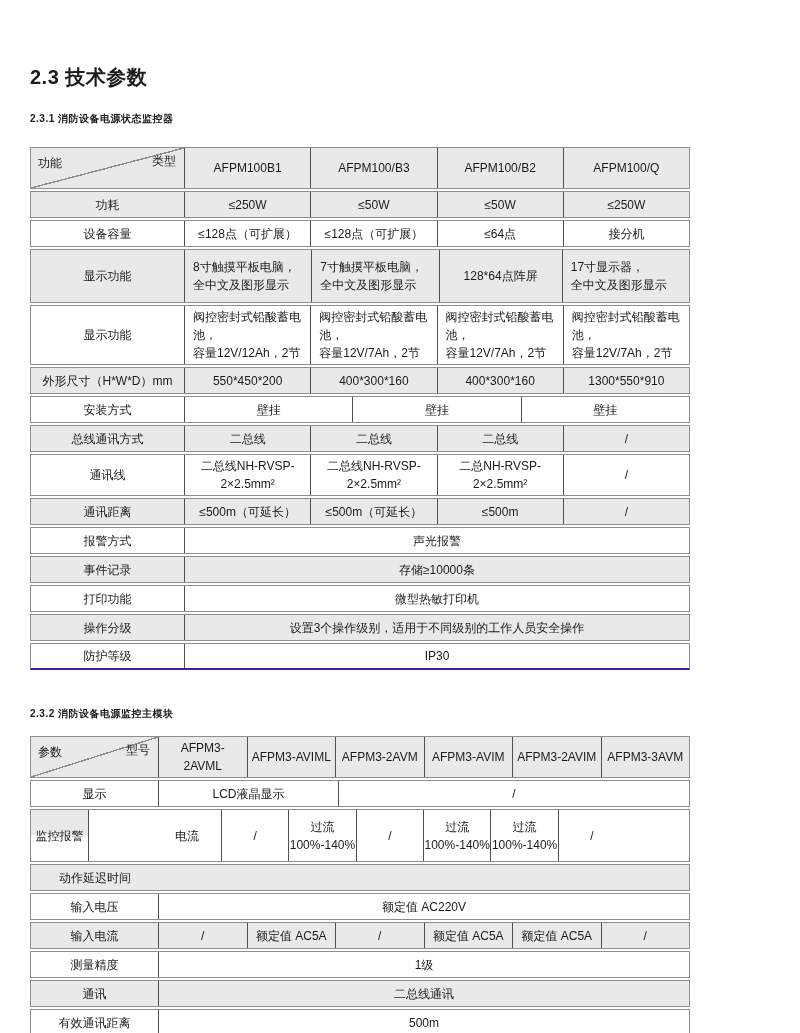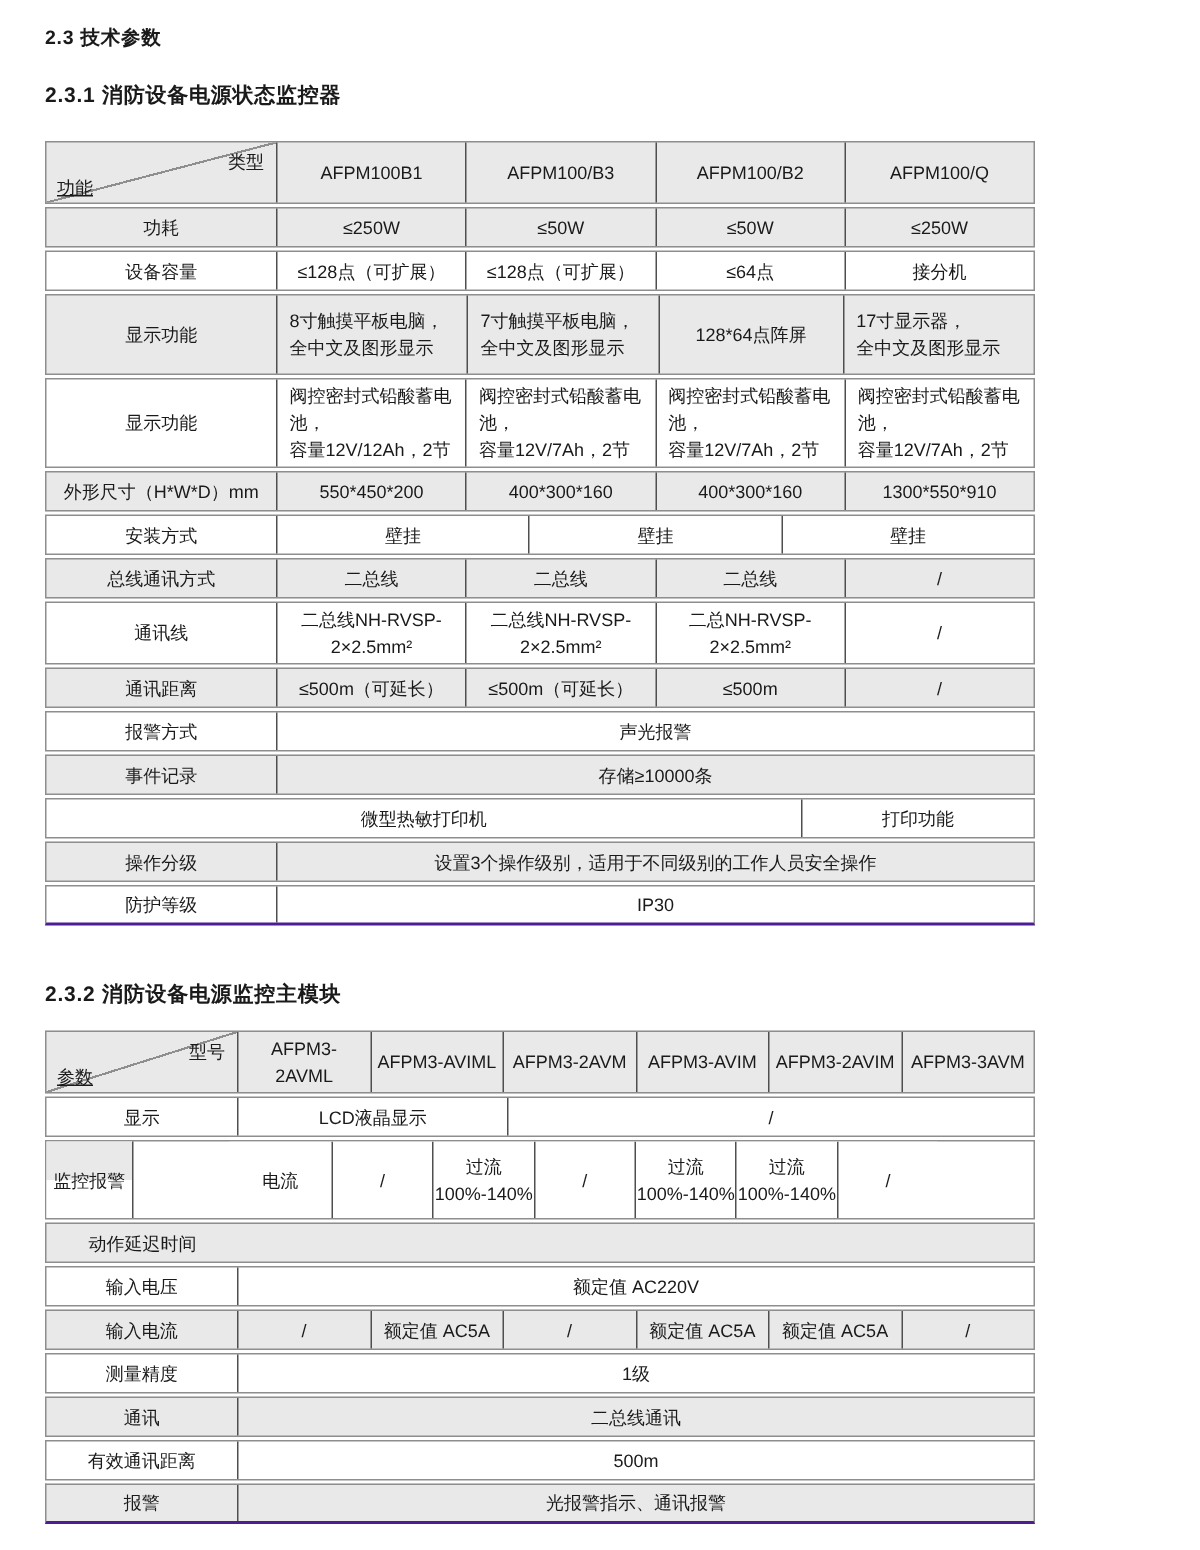--- a/index.html
+++ b/index.html
@@ -1,21 +1,21 @@
 <!DOCTYPE html>
 <html><head>
 <meta charset="utf-8">
 <style>
   * { box-sizing: border-box; margin: 0; padding: 0; }
   html, body { width: 800px; height: 1033px; overflow: hidden; }
   body { background: #ffffff; color: #1a1a1a; font-family: "Liberation Sans", sans-serif; }
   .page { padding: 16px 30px 0 30px; width: 800px; }
 
-  .doc-title { font-size: 13px; font-weight: bold; letter-spacing: 0.5px; }
-  .sec-title { font-size: 14px; font-weight: bold; letter-spacing: 0.5px; }
+  .doc-title { font-size: 20px; font-weight: bold; letter-spacing: 0.5px; margin-top: 48px; }
+  .sec-title { font-size: 10px; font-weight: bold; letter-spacing: 0.5px; }
   .sec-title.s1 { margin-top: 21px; }
   .sec-title.s2 { margin-top: 37px; }
 
   .tbl { width: 660px; }
   .tbl1 { margin-top: 21px; }
   .tbl2 { margin-top: 15px; }
 
   .t-row { display: flex; align-items: stretch; border: 1px solid #8e8e8e; background: #ffffff; margin-bottom: 2px; min-height: 27px; }
   .t-row.shade { background: #e9e9e9; }
   .t-row.head { height: 42px; }
@@ -29,21 +29,21 @@
   .cell.multiline { justify-content: flex-start; text-align: left; padding-left: 8px; }
 
   .t1-label { flex: 0 0 154px; }
   .t2-label { flex: 0 0 128px; }
 
   .corner { position: relative;
     background-image: linear-gradient(to bottom right,
       transparent calc(50% - 0.7px), #8e8e8e calc(50% - 0.7px),
       #8e8e8e calc(50% + 0.7px), transparent calc(50% + 0.7px)); }
   .corner .c-top { position: absolute; top: 4px; right: 8px; }
-  .corner .c-bot { position: absolute; bottom: 1px; left: 7px; text-decoration: underline; }
+  .corner .c-bot { position: absolute; bottom: 16px; left: 7px; }
 
   .span2 { flex: 2 1 0; text-align: center; }
   .span4 { flex: 4 1 0; }
 
   .t-row.group { min-height: 53px; background: #ffffff; }
   .glabel { flex: 0 0 58px; background: linear-gradient(to bottom, #e9e9e9 50%, #ffffff 50%); }
   .gbody { flex: 1 1 auto; display: flex; flex-direction: column; padding: 0; border-right: none; }
   .subrow { display: flex; flex: 1 1 0; min-height: 26px; background: #ffffff; }
   .subrow.shade { background: #e9e9e9; border-bottom: 1px solid #8e8e8e; }
   .sublabel { flex: 0 0 69px; }
@@ -152,22 +152,22 @@
       <div class="cell t1-label">报警方式</div>
       <div class="cell">声光报警</div>
     </div>
 
     <div class="t-row shade">
       <div class="cell t1-label">事件记录</div>
       <div class="cell">存储≥10000条</div>
     </div>
 
     <div class="t-row">
+      <div class="cell t1-label">打印功能</div>
       <div class="cell">微型热敏打印机</div>
-      <div class="cell t1-label">打印功能</div>
     </div>
 
     <div class="t-row shade">
       <div class="cell t1-label">操作分级</div>
       <div class="cell">设置3个操作级别，适用于不同级别的工作人员安全操作</div>
     </div>
 
     <div class="t-row last">
       <div class="cell t1-label">防护等级</div>
       <div class="cell">IP30</div>

